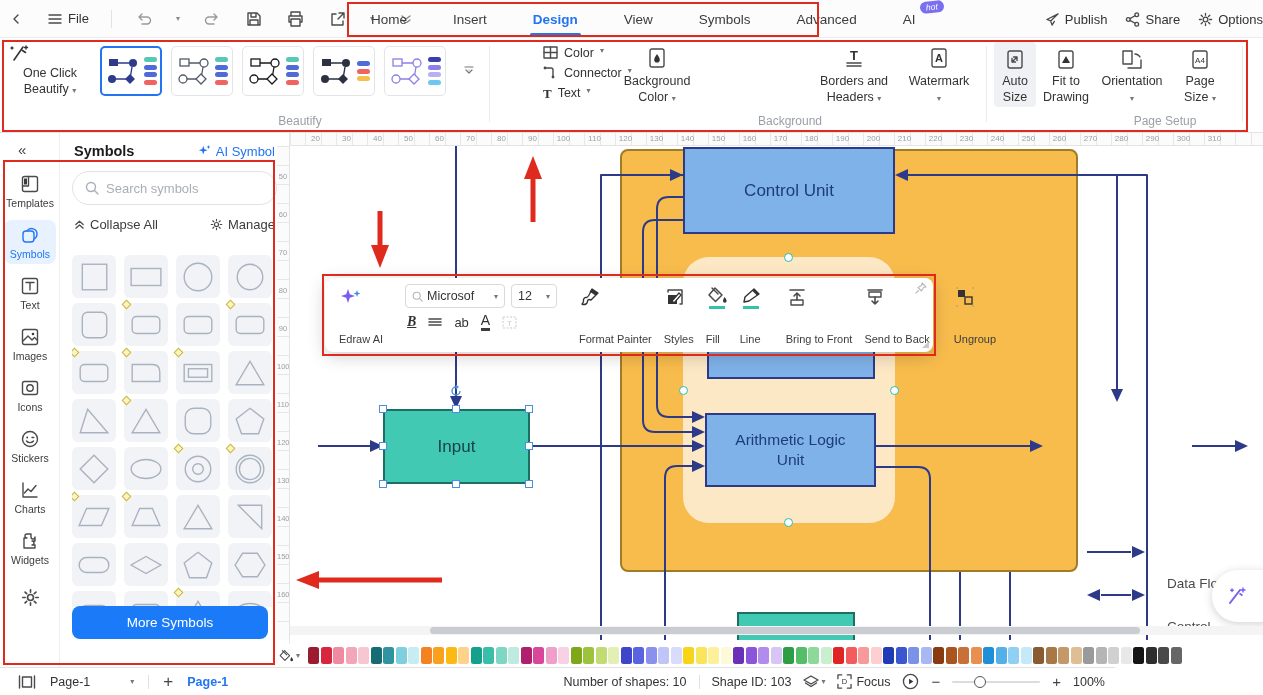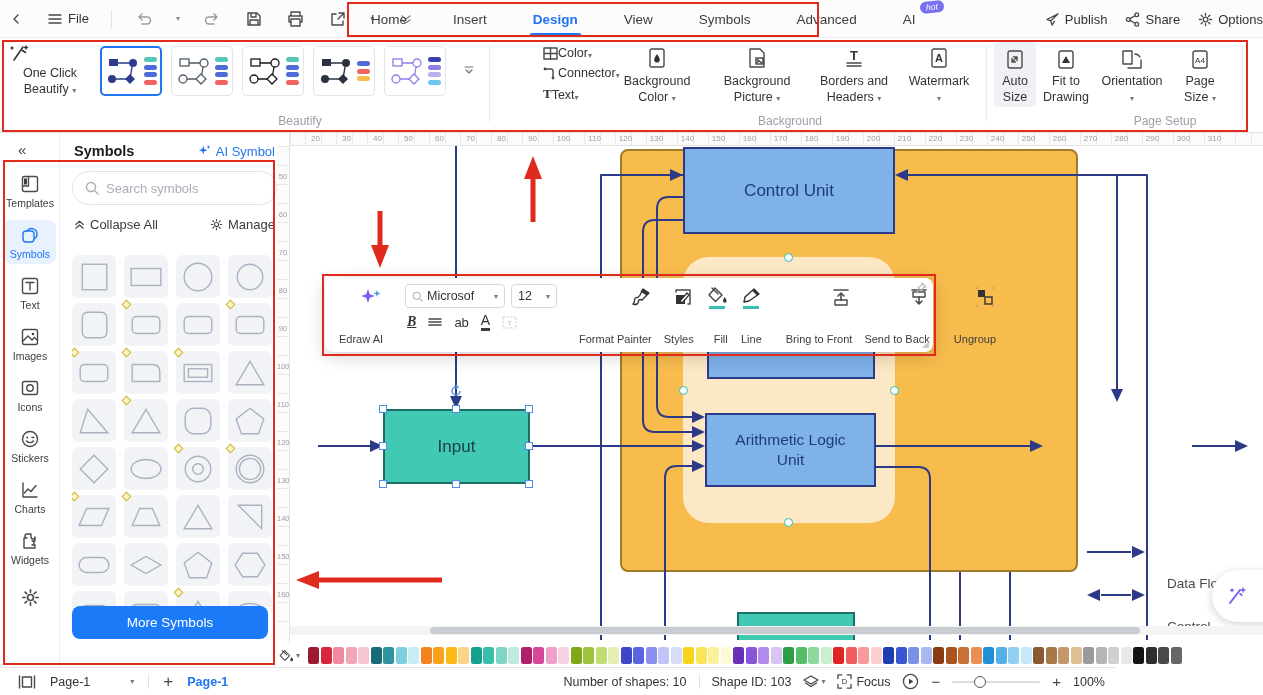--- a/index.html
+++ b/index.html
@@ -27,21 +27,21 @@
   .vdiv{position:absolute;top:8px;bottom:10px;width:1px;background:#ebebeb;}
   .ocb{position:absolute;left:8px;top:6px;width:84px;text-align:center;cursor:pointer;}
   .ocb .lbl{font-size:12.5px;color:#333;line-height:1.25;margin-top:2px;}
   .themes{position:absolute;left:100px;top:8px;display:flex;gap:9px;align-items:center;}
   .theme-card{width:62px;height:50px;background:#fff;border:1px solid #e2e4e8;border-radius:5px;display:flex;align-items:center;justify-content:center;gap:4px;cursor:pointer;}
   .theme-card.active{border:2px solid #2175f3;}
   .pills{display:flex;flex-direction:column;gap:2.5px;}
   .pill{width:13px;height:5px;border-radius:2.5px;background:#ddd;}
   .gal-more{margin-left:2px;display:flex;flex-direction:column;align-items:center;gap:1px;cursor:pointer;color:#777;}
   .stack3{position:absolute;left:498px;top:8px;display:flex;flex-direction:column;gap:6px;font-size:12.5px;color:#333;}
-  .stack3 .row{display:flex;align-items:flex-end;cursor:pointer;padding-left:45px;}
+  .stack3 .row{display:flex;align-items:flex-start;gap:6px;cursor:pointer;padding-left:45px;}
   .bigbtn{position:absolute;top:6px;text-align:center;font-size:12.5px;color:#333;line-height:1.25;cursor:pointer;}
   .bigbtn .ic{height:26px;display:flex;align-items:flex-end;justify-content:center;margin-bottom:4px;}
   .bigbtn.hl{background:#f0f1f4;border-radius:4px;padding:2px 4px;top:4px;}
   .caret{font-size:8px;color:#777;}
   
   .leftnav{position:absolute;left:0;top:133px;width:60px;bottom:28px;background:#fff;border-right:1px solid #eee;}
   .collapse-btn{position:absolute;left:18px;top:8px;color:#444;font-size:15px;cursor:pointer;letter-spacing:-2px;}
   .navitems{position:absolute;top:36px;left:0;width:60px;display:flex;flex-direction:column;align-items:center;gap:7px;}
   .navitem{width:52px;padding:5px 0 4px;display:flex;flex-direction:column;align-items:center;gap:3px;border-radius:8px;cursor:pointer;color:#3c3c3c;}
   .navitem .nlabel{font-size:10.5px;}
@@ -77,21 +77,21 @@
   .node.teal{background:#41c9b4;border:2px solid #1d6e63;color:#173f4e;}
   .hdl-circle{position:absolute;width:9px;height:9px;border-radius:50%;background:#fff;border:1.5px solid #2bbfae;z-index:5;}
   .hdl-square{position:absolute;width:8px;height:8px;background:#fff;border:1.5px solid #4a8fe2;z-index:5;}
   .legend-label{position:absolute;font-size:13.5px;color:#4a4a4a;z-index:4;margin-top:32px;}
   .ai-fab{position:absolute;left:922px;top:424px;width:58px;height:52px;background:#fff;border-radius:26px 0 0 26px;box-shadow:0 2px 10px rgba(0,0,0,.18);display:flex;align-items:center;justify-content:flex-start;padding-left:14px;z-index:6;cursor:pointer;}
   .hscroll-track{position:absolute;left:0;top:480px;width:973px;height:9px;background:#f4f4f4;z-index:6;}
   .hscroll{position:absolute;left:140px;top:1px;width:710px;height:7px;background:#c9ccd1;border-radius:4px;cursor:pointer;}
   
   .ftoolbar{position:absolute;left:325px;top:278px;width:608px;height:74px;background:#fff;border-radius:8px;box-shadow:0 4px 18px rgba(0,0,0,.2);display:flex;align-items:stretch;padding:6px 8px 4px;z-index:9;}
   .ft-sep{width:1px;background:#e8e8e8;margin:2px 6px;}
-  .ft-col{display:flex;flex-direction:column;align-items:flex-end;justify-content:space-between;padding:2px 6px;cursor:pointer;}
+  .ft-col{display:flex;flex-direction:column;align-items:flex-start;justify-content:space-between;padding:2px 6px;cursor:pointer;}
   .ft-label{font-size:11px;color:#3c3c3c;line-height:1.2;text-align:center;white-space:nowrap;}
   .fontgrp{display:flex;flex-direction:column;gap:5px;padding:0 4px;}
   .combo{height:24px;border:1px solid #d9d9d9;border-radius:4px;display:flex;align-items:center;gap:4px;padding:0 6px;font-size:12.5px;color:#333;cursor:pointer;}
   .fmt-icons{display:flex;align-items:center;gap:12px;padding:0 2px;font-size:14px;color:#333;}
   .fmt-icons .fi{cursor:pointer;}
   .teal-bar{width:16px;height:3px;background:#35c1ad;margin:1px auto 0;}
   .pin{position:absolute;right:6px;top:4px;color:#b9b9b9;font-size:11px;}
   .rsz{position:absolute;right:4px;bottom:3px;color:#c9c9c9;font-size:9px;}
   
   .ann{position:absolute;border:2px solid #e02a1e;z-index:11;pointer-events:none;}
@@ -434,31 +434,20 @@
     </div>
 
     <div class="bigbtn" style="left:612px;width:90px">
       <div class="ic">
           <svg width="20" height="22" viewBox="0 0 20 22">
             <rect class="i" x="3" y="1" width="14" height="18" rx="2"></rect>
             <path d="M10 6 C8 9 7.2 10.5 7.2 11.8 A2.8 2.8 0 0 0 12.8 11.8 C12.8 10.5 12 9 10 6 Z" fill="#333"></path>
           </svg>
         </div>
       <span>Background Color</span> <span class="caret">▾</span>
-    </div>
-    <div class="bigbtn" style="left:712px;width:90px">
-      <div class="ic">
-          <svg width="20" height="22" viewBox="0 0 20 22">
-            <path class="i" d="M3 1 H13 L17 5 V19 H3 Z"></path>
-            <rect x="9" y="10" width="7" height="6" fill="#fff" stroke="#333" stroke-width="1.3"></rect>
-            <circle cx="11" cy="12" r="0.9" fill="#333"></circle>
-            <path class="i" d="M9.5 15 L12 12.8 L15.5 15.6"></path>
-          </svg>
-        </div>
-      <span>Background Picture</span> <span class="caret">▾</span>
     </div>
     <div class="bigbtn" style="left:810px;width:88px">
       <div class="ic">
           <svg width="22" height="22" viewBox="0 0 22 22">
             <text x="11" y="12" text-anchor="middle" font-size="13" font-family="Liberation Serif,serif" font-weight="bold" fill="#333">T</text>
             <path class="i" d="M4 15 H18 M4 18 H18" style="stroke-width:1.6"></path>
           </svg>
         </div>
       <span>Borders and Headers</span> <span class="caret">▾</span>
     </div>

